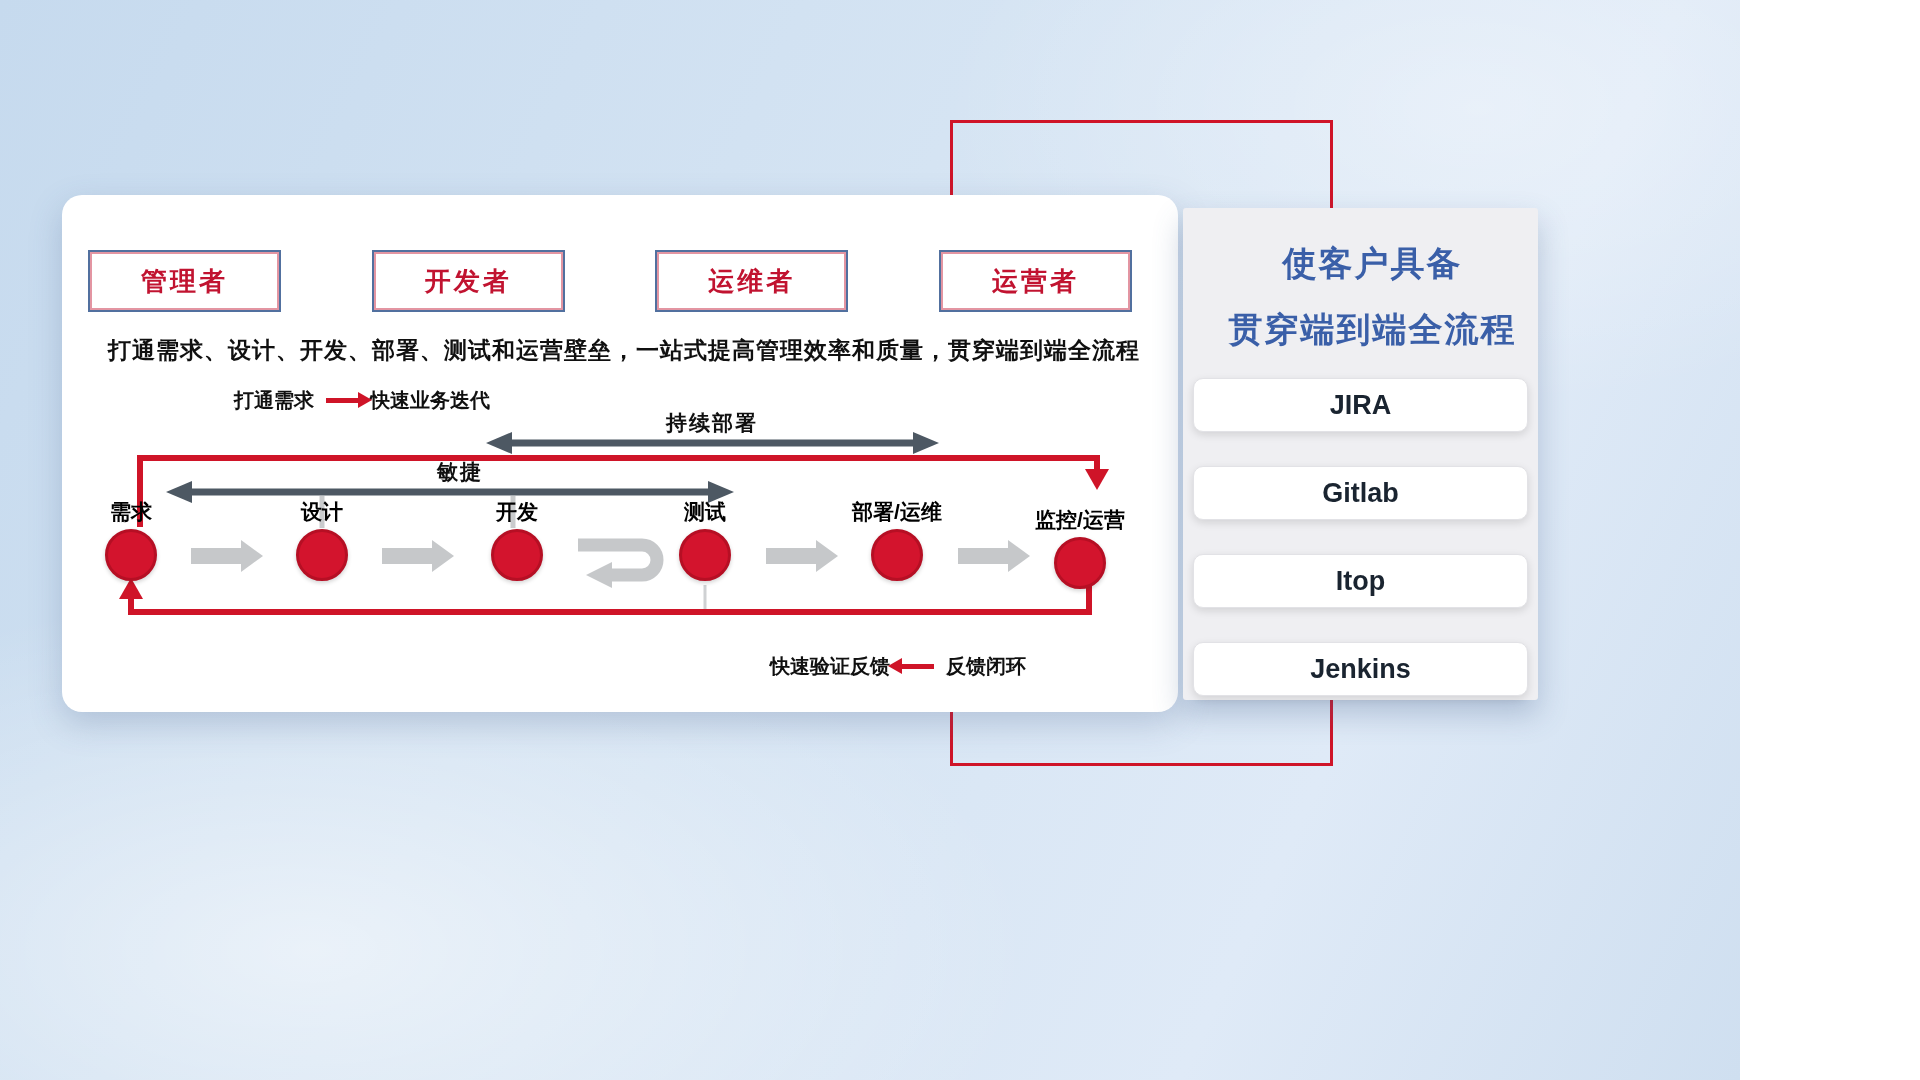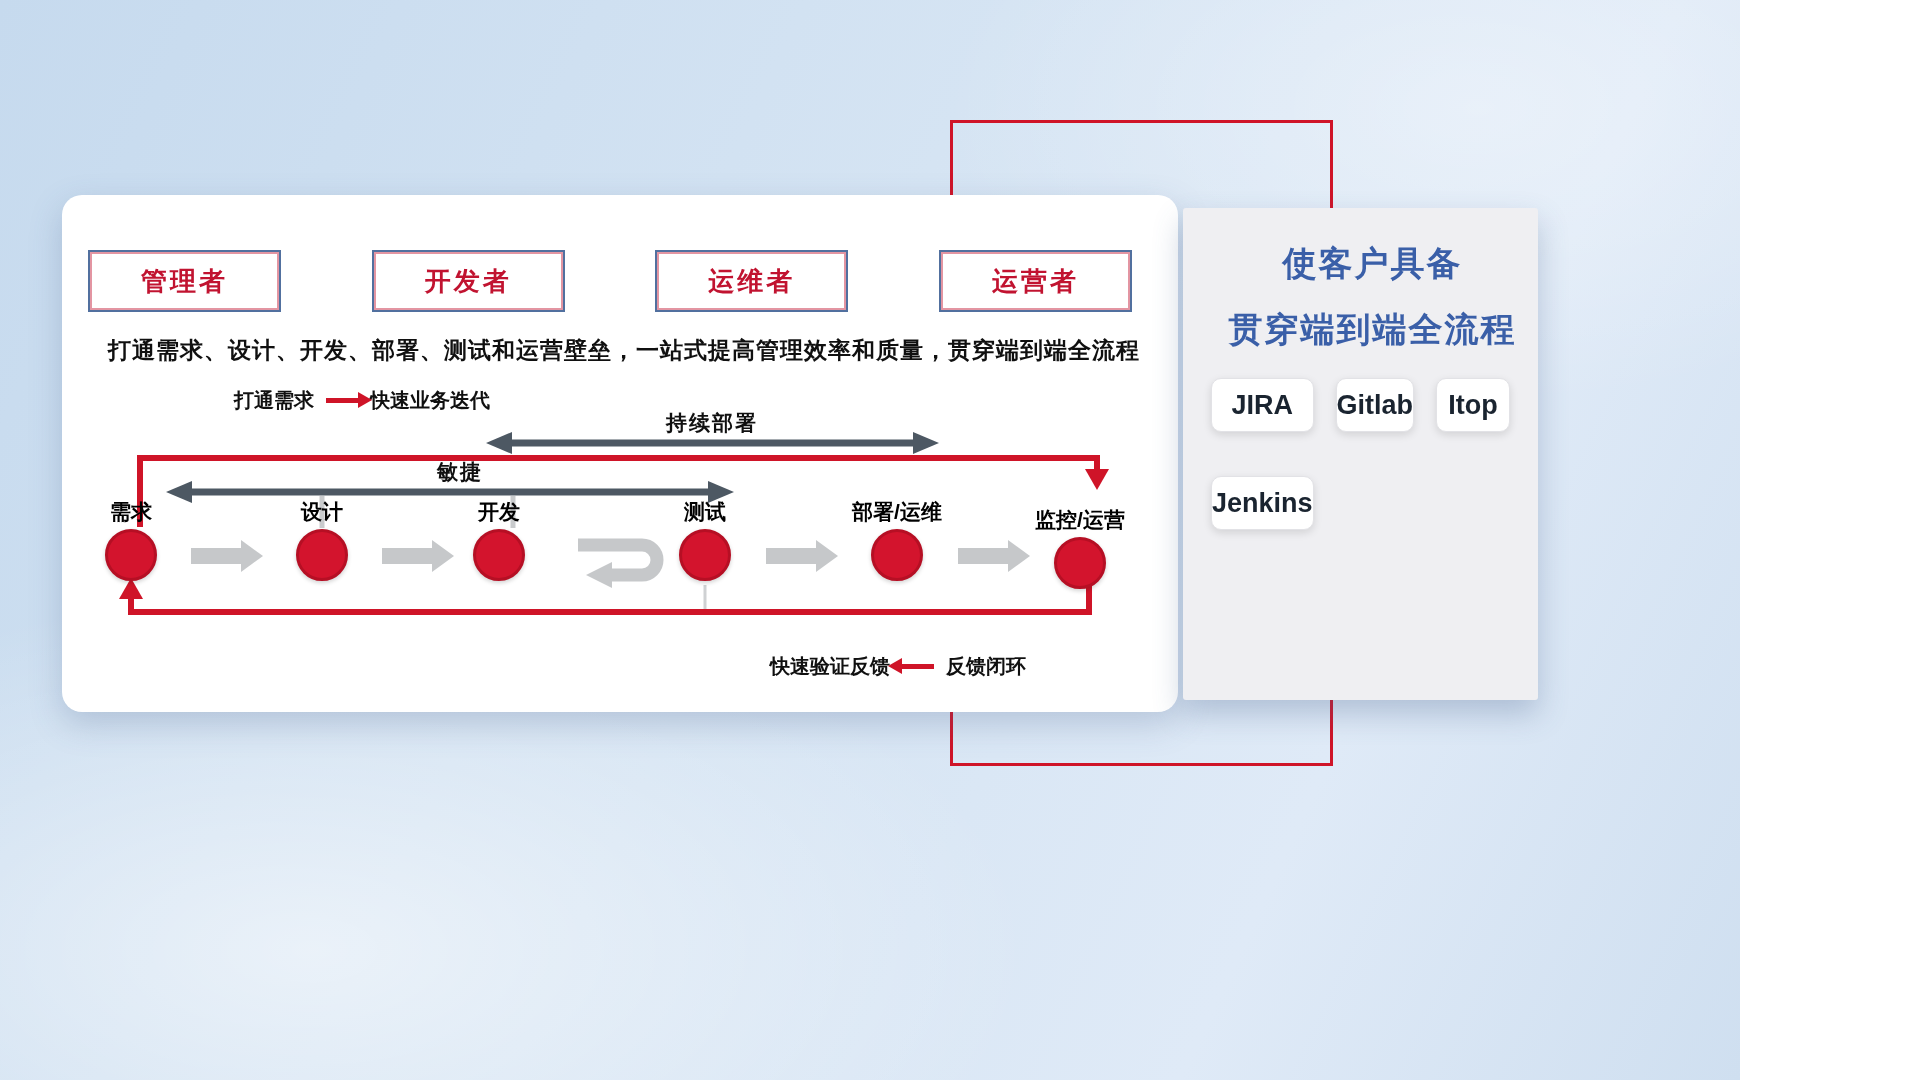--- a/index.html
+++ b/index.html
@@ -80,39 +80,39 @@
   
   .stage{position:absolute;width:120px;text-align:center;top:302px;}
   .stage-label{font-size:21px;font-weight:bold;color:#000000;height:30px;line-height:30px;}
   .stage-circle{
     width:52px;height:52px;border-radius:50%;margin:2px auto 0 auto;
     background:#d3142d;border:3px solid #b60f24;box-sizing:border-box;
     box-shadow:0 2px 4px rgba(0,0,0,.18);
   }
   .stage-0{left:9px;}   
   .stage-1{left:200px;} 
-  .stage-2{left:377px;} 
+  .stage-2{left:395px;} 
   .stage-3{left:583px;} 
   .stage-4{left:775px;} 
   .stage-5{left:958px;margin-top:8px;} 
 
   
   .panel{
     position:absolute;left:1183px;top:208px;width:355px;height:492px;
     background:#efeff2;z-index:3;border-radius:3px;
     box-shadow:0 14px 30px rgba(70,95,140,.30);
   }
   .panel-title{
     padding-top:22px;text-align:center;
     color:#3a5fa8;font-weight:bold;font-size:34px;letter-spacing:2px;
   }
   .panel-title div{line-height:66px;margin-left:24px;}
   .tools{
-    margin-top:16px;padding:0 28px;
-    display:grid;grid-template-columns:1fr 1fr 1fr;gap:44px 22px;
+    margin-top:16px;padding:0 10px;
+    display:grid;grid-template-columns:1fr;gap:34px 22px;
   }
   .tool{
     height:52px;background:#ffffff;border-radius:10px;
     border:1px solid #e2e2e6;box-shadow:0 3px 8px rgba(0,0,0,.12);
     display:flex;align-items:center;justify-content:center;
     font-size:27px;font-weight:bold;color:#1a2430;
   }
   .tool.wide{grid-column:1 / span 2;}
 </style>
 </head>

